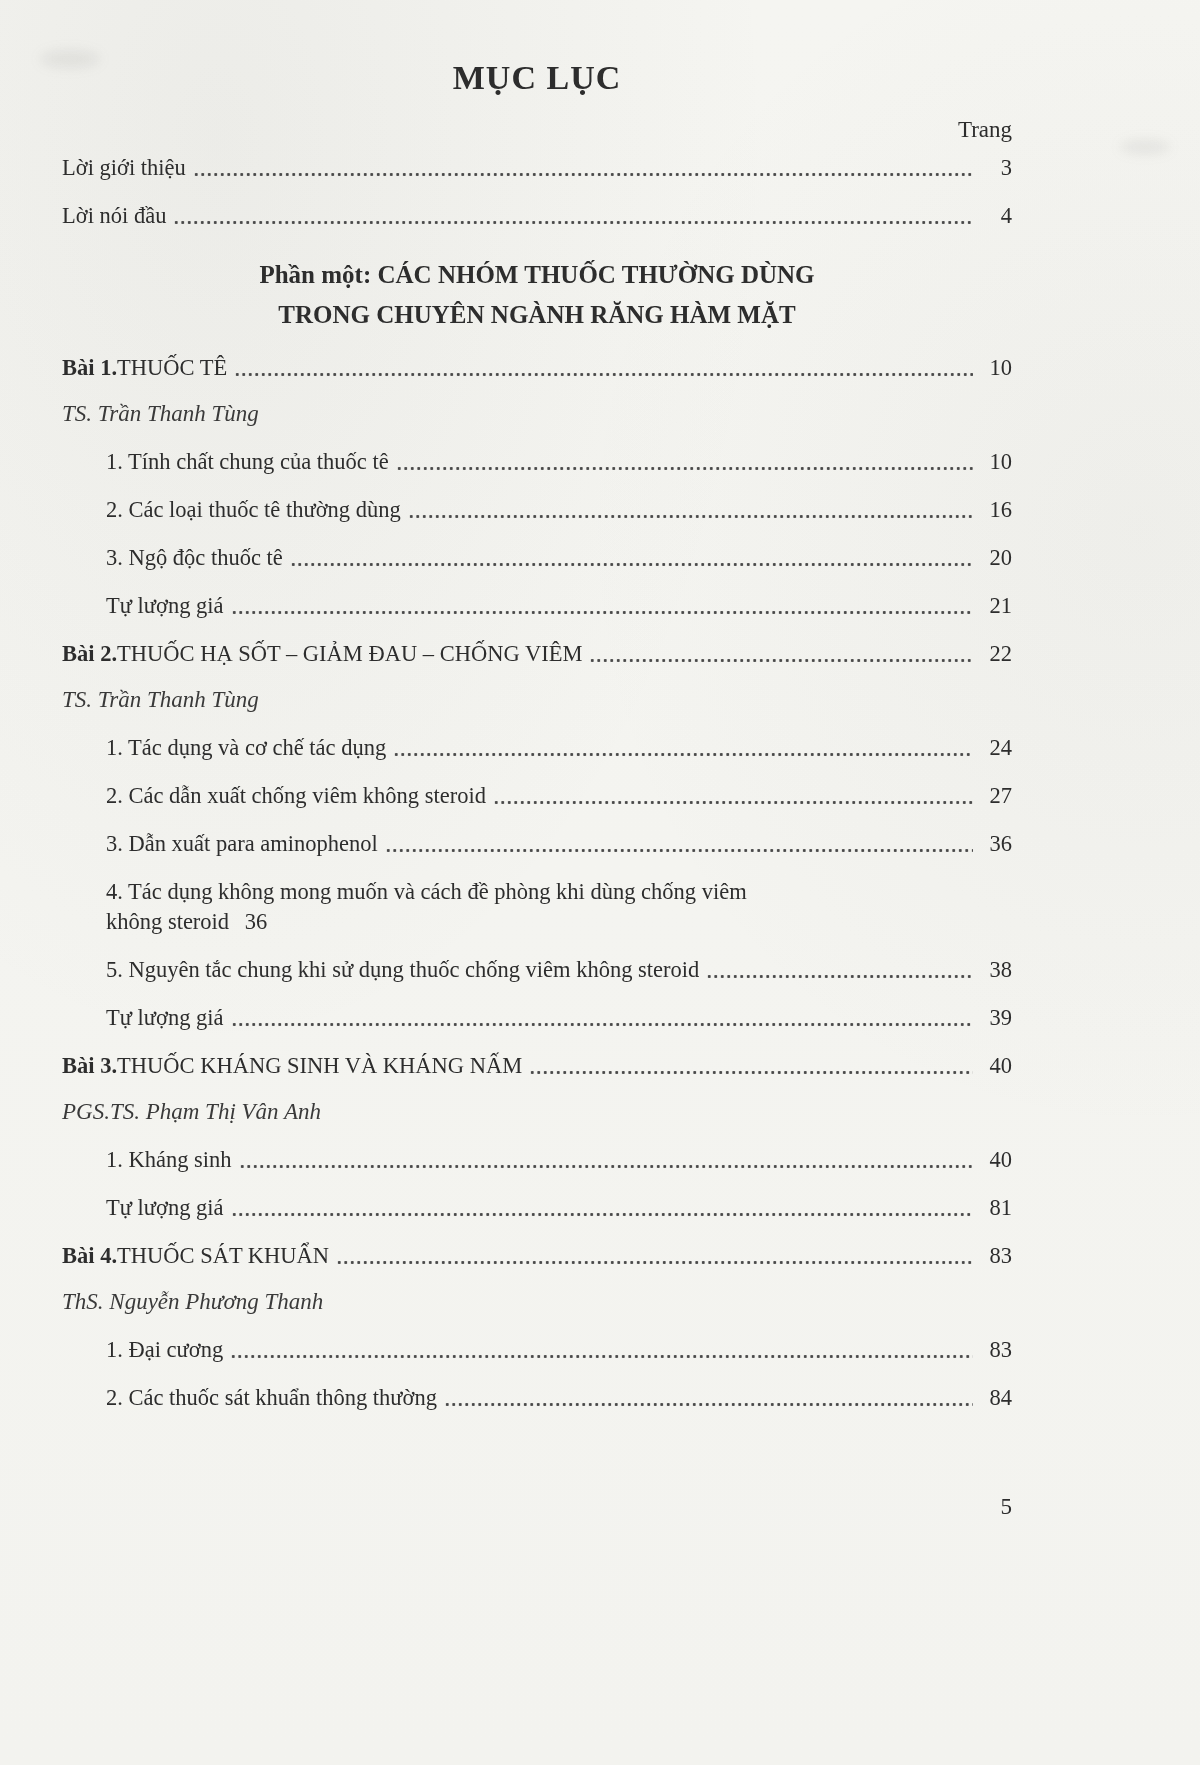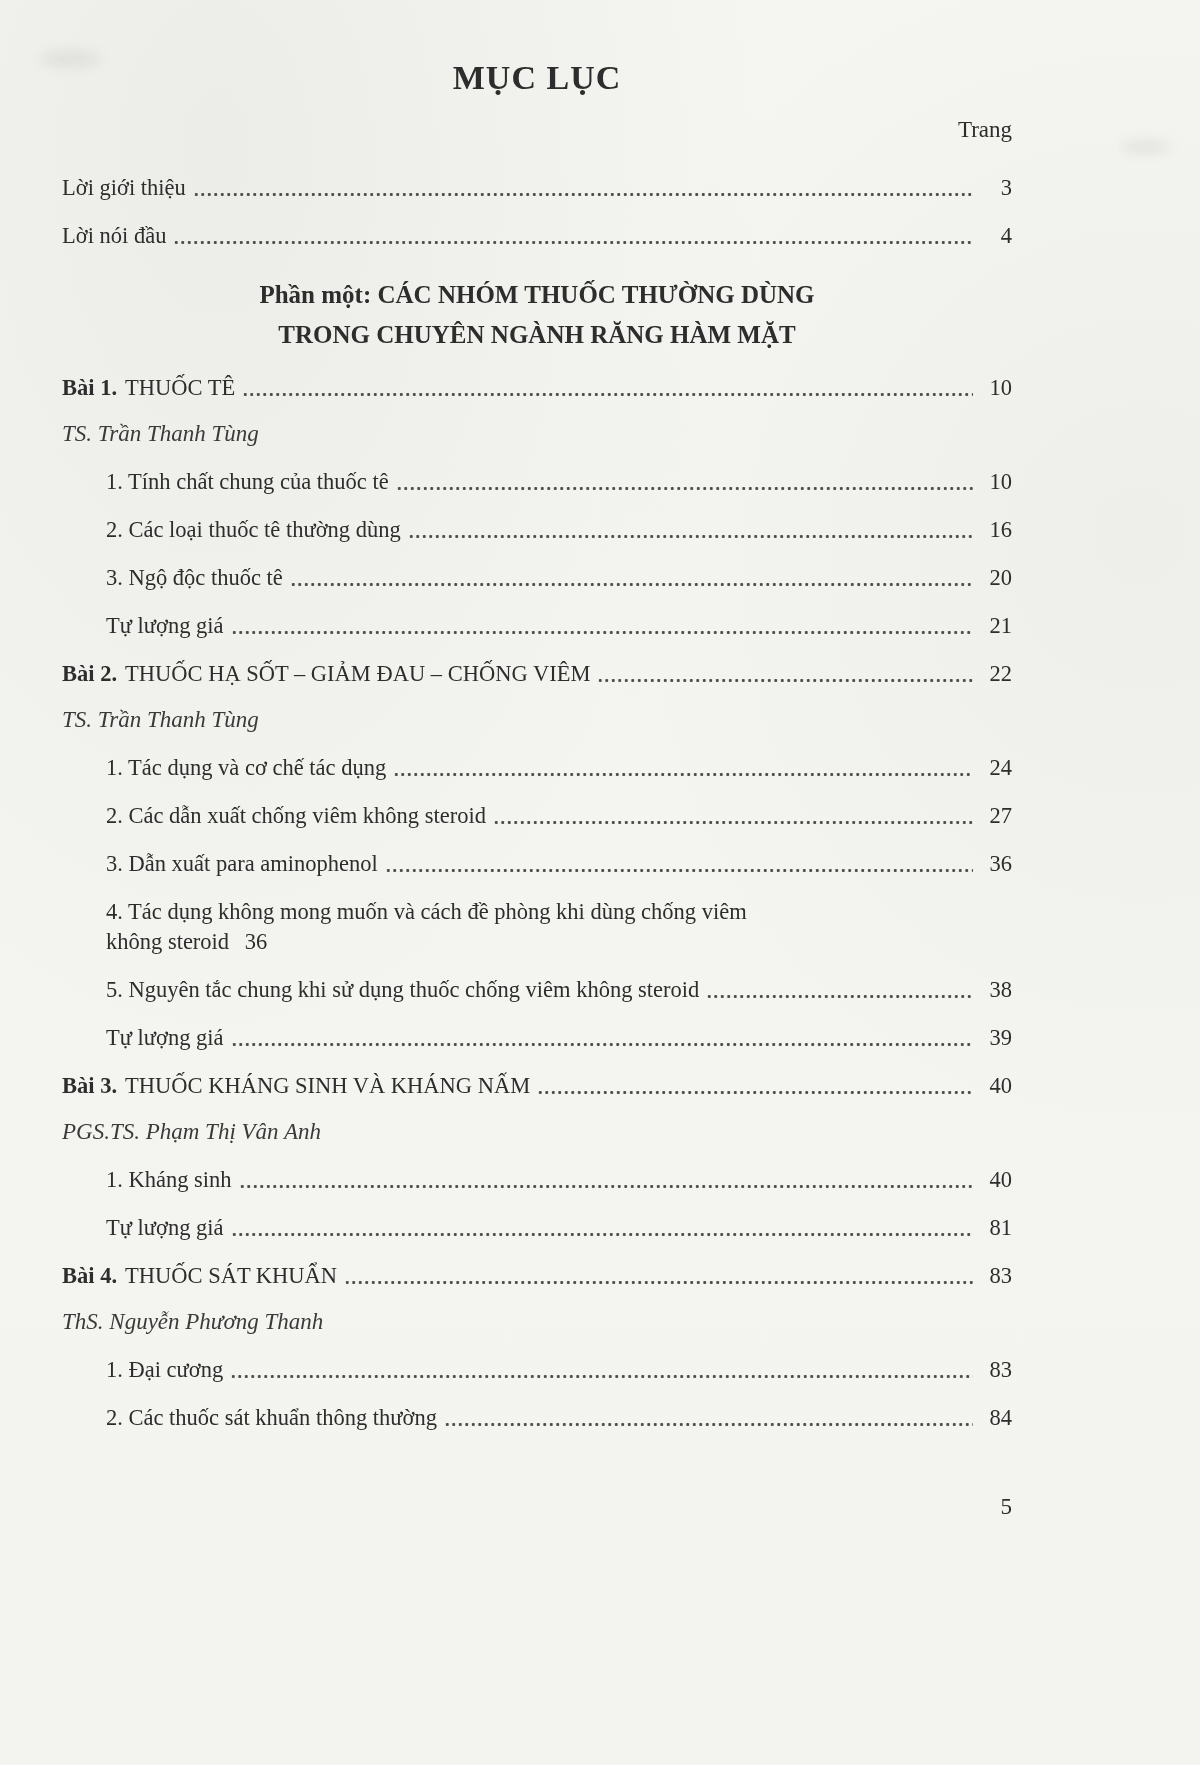--- a/index.html
+++ b/index.html
@@ -33,23 +33,23 @@
     font-size:23px;
     line-height:31px;
   }
   .row{
     display:flex;
     align-items:flex-end;
     font-size:22.5px;
     line-height:30px;
     margin-top:18px;
   }
-  .row.first-after-header{margin-top:28px;}
+  .row.first-after-header{margin-top:8px;}
   .row .title{white-space:nowrap;}
-  .row .label{font-weight:700; margin-right:8px;font-family:Liberation Serif, serif;}
+  .row .label{font-weight:700; margin-right:0;font-family:Liberation Serif, serif;}
   .leader{
     flex:1;
     height:3px;
     align-self:flex-end;
     margin:0 3px 7px 7px;
     background-image:radial-gradient(circle, #4a4a4a 1.25px, rgba(0,0,0,0) 1.8px);
     background-size:6.5px 3px;
     background-repeat:repeat-x;
     background-position:left bottom;
   }

